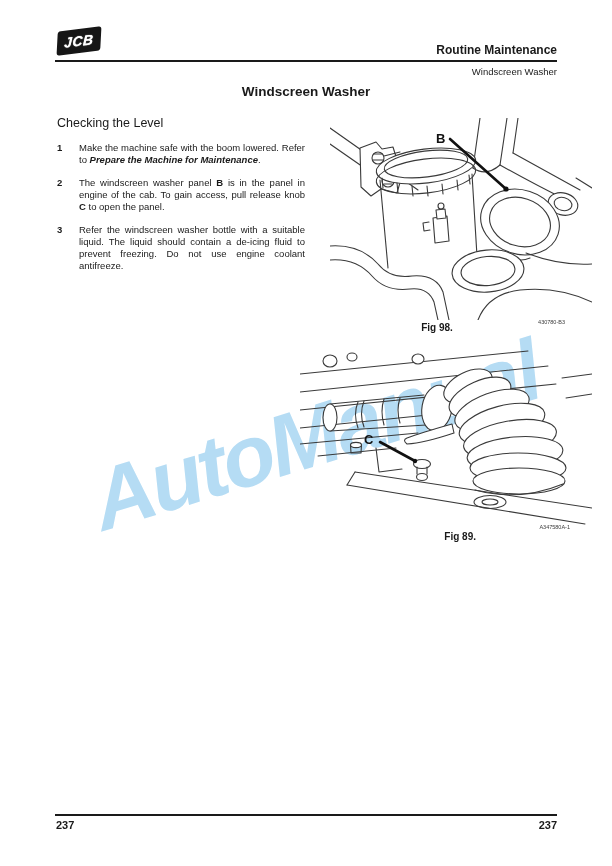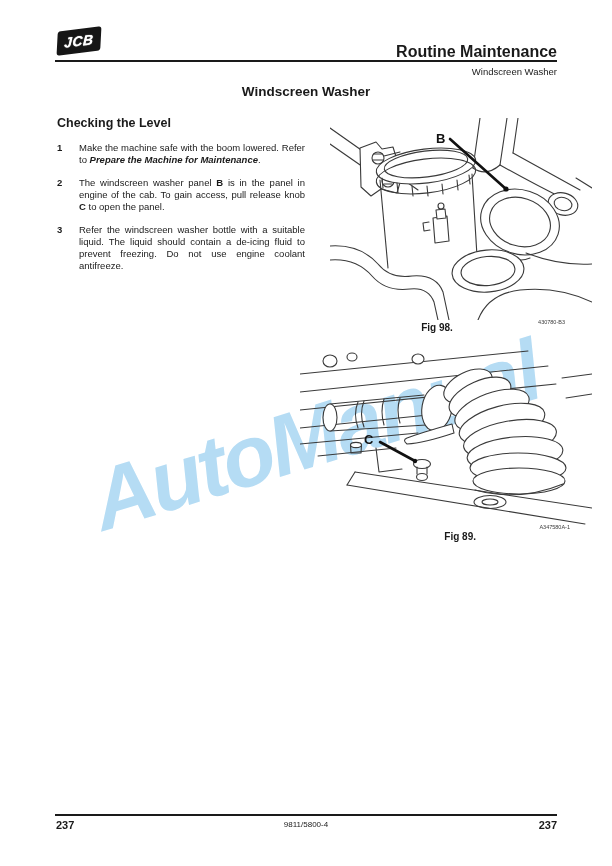--- a/index.html
+++ b/index.html
@@ -23,38 +23,38 @@
     display: flex; align-items: center; justify-content: center;
     z-index: 3;
   }
   .logo span {
     color: #ffffff; font-weight: bold; font-style: italic;
     font-size: 14px; letter-spacing: 0.5px;
     text-shadow: 0 0 1px #fff;
   }
   .hdr-right-1 {
     position: absolute; right: 55px; top: 43px;
-    font-size: 16px; font-weight: bold; text-align: right;
+    font-size: 12px; font-weight: bold; text-align: right;
   }
   .hdr-rule {
     position: absolute; left: 55px; top: 60px;
     width: 502px; height: 2px; background: #1a1a1a;
   }
   .hdr-right-2 {
     position: absolute; right: 55px; top: 66px;
     font-size: 9.5px; text-align: right;
   }
   .page-title {
     position: absolute; left: 0; top: 84px; width: 612px;
     text-align: center; font-size: 13.5px; font-weight: bold;
   }
   
   .section-heading {
     position: absolute; left: 57px; top: 116px;
-    font-size: 12.5px; font-weight: bold;
+    font-size: 12.5px; font-weight: normal;
   }
   .steps {
     position: absolute; left: 57px; top: 142px; width: 248px;
     z-index: 2;
   }
   .step { position: relative; margin-bottom: 11px; }
   .step-num {
     position: absolute; left: 0; top: 0;
     font-size: 9.5px; font-weight: bold;
   }
@@ -246,16 +246,15 @@
       <path d="M80,98 L115,117" stroke="#111" stroke-width="2.6"></path>
       <circle cx="115" cy="117" r="2.2" fill="#111" stroke="none"></circle>
       <text class="fig-label" x="64" y="100" stroke="none">C</text>
     </svg>
   </div>
   <div class="fig-code fig89-code">A347580A-1</div>
   <div class="fig-caption fig89-caption">Fig 89.</div>
 
   <div class="ftr-rule"></div>
   <div class="ftr-left">237</div>
-  <div class="ftr-center">9811/5800-4</div>
   <div class="ftr-right">237</div>
 
 </div>
 
 </body></html>

